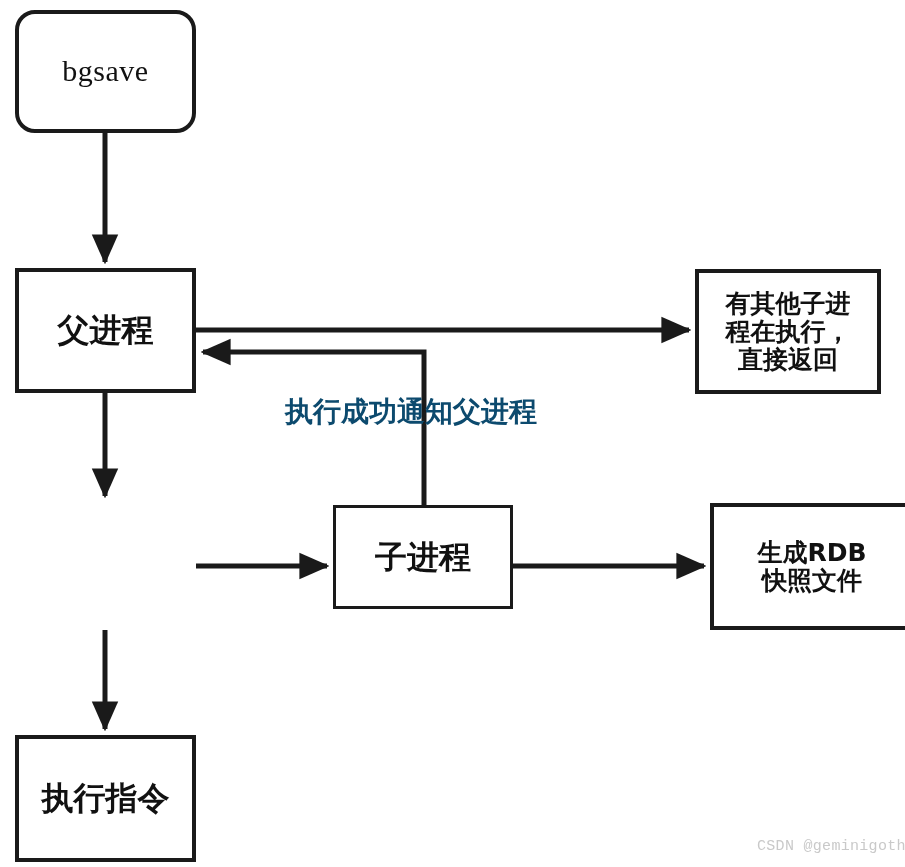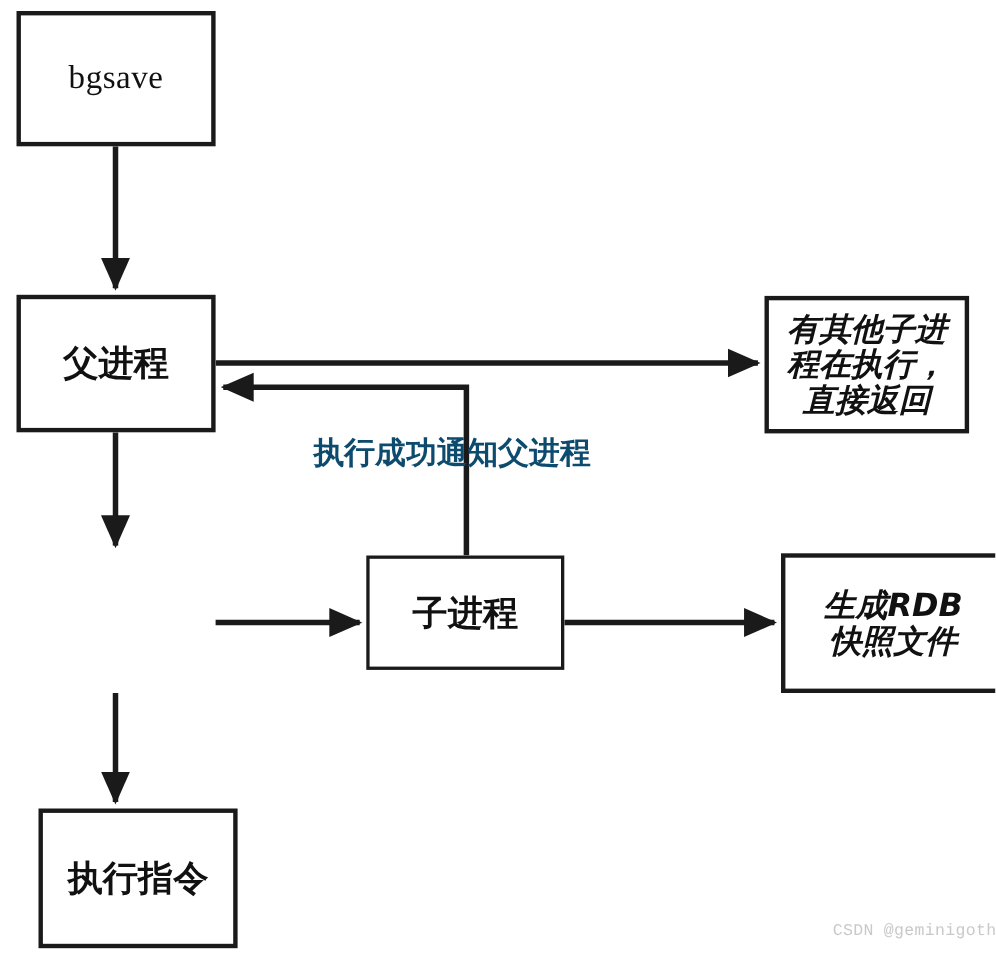--- a/index.html
+++ b/index.html
@@ -43,23 +43,22 @@
     font-weight: 400;
     letter-spacing: 0.5px;
   }
   
   .node-cjk .label {
     font-family: "DejaVu Sans", "Liberation Sans", sans-serif;
     font-weight: 700;
     font-size: 32px;
   }
   .node-cjk.multiline .label {
-    font-size: 29px;
+    font-size: 25px;
     line-height: 1.12;
-    font-style: italic;
   }
   .edge-label {
     position: absolute;
     font-family: "DejaVu Sans", "Liberation Sans", sans-serif;
     font-weight: 700;
     font-size: 28px;
     color: #0c4a6e;
     white-space: nowrap;
     line-height: 1;
   }
@@ -100,21 +99,21 @@
 
     <path d="M 105 393 L 105 496" stroke="#1a1a1a" stroke-width="5" fill="none" marker-end="url(#ah)"></path>
 
     <path d="M 196 566 L 327 566" stroke="#1a1a1a" stroke-width="5" fill="none" marker-end="url(#ah)"></path>
 
     <path d="M 513 566 L 704 566" stroke="#1a1a1a" stroke-width="5" fill="none" marker-end="url(#ah)"></path>
 
     <path d="M 105 630 L 105 729" stroke="#1a1a1a" stroke-width="5" fill="none" marker-end="url(#ah)"></path>
   </svg>
 
-  <div class="node node-serif" style="left:15px; top:10px; width:181px; height:123px;">
+  <div class="node node-serif" style="left:15px; top:10px; width:181px; height:123px;border-radius:20px;">
     <span class="label">bgsave</span>
   </div>
 
   <div class="node node-cjk" style="left:15px; top:268px; width:181px; height:125px;">
     <span class="label">父进程</span>
   </div>
 
   <div class="node node-cjk multiline" style="left:695px; top:269px; width:186px; height:125px;">
     <span class="label">有其他子进
 程在执行，
@@ -124,21 +123,21 @@
 
   <div class="node node-cjk thin" style="left:333px; top:505px; width:180px; height:104px;text-align:center;">
     <span class="label">子进程</span>
   </div>
 
   <div class="node node-cjk multiline" style="left:710px; top:503px; width:204px; height:127px;">
     <span class="label">生成RDB
 快照文件</span>
   </div>
 
-  <div class="node node-cjk" style="left:15px; top:735px; width:181px; height:127px;margin-left:20px;">
+  <div class="node node-cjk" style="left:15px; top:735px; width:181px; height:127px;">
     <span class="label">执行指令</span>
   </div>
 
   <div class="edge-label" style="left:285px; top:398px;">执行成功通知父进程</div>
 
   <div class="watermark" style="left:757px; top:838px;">CSDN @geminigoth</div>
 
 </div>
 
 </body></html>

